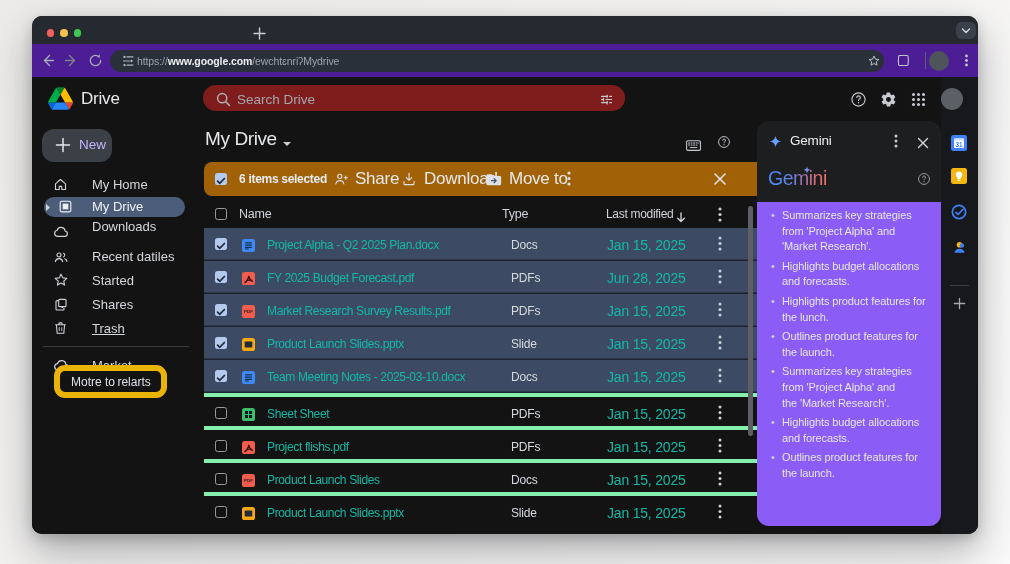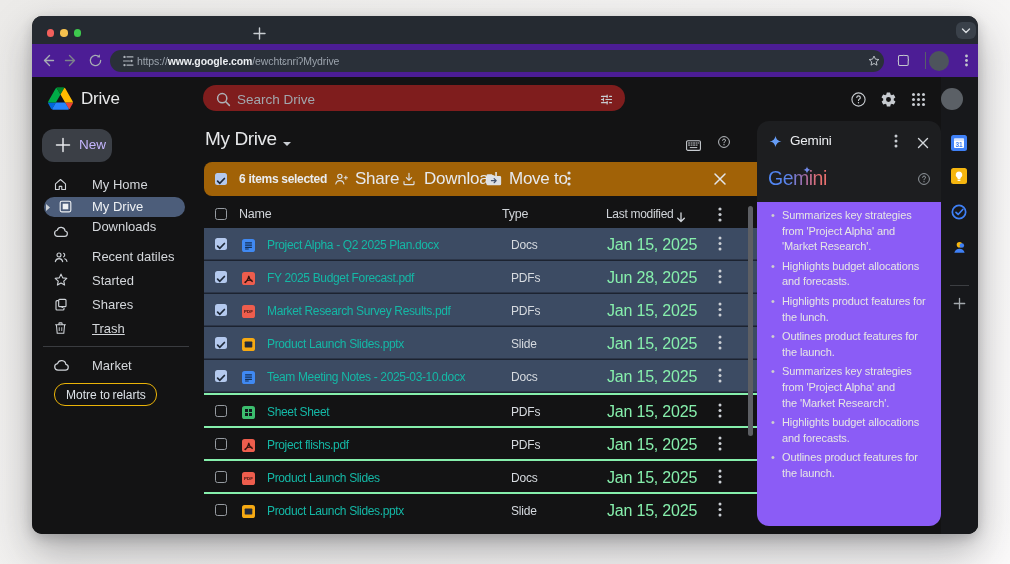--- a/index.html
+++ b/index.html
@@ -26,30 +26,30 @@
   #rightstrip{position:absolute;left:909px;top:0;width:37px;height:457px;background:#17181b;}
   
   #search{position:absolute;left:171px;top:8px;width:422px;height:26px;border-radius:15px;background:#7f1d1d;}
   #searchtxt{position:absolute;left:34px;top:7px;font-size:13.5px;color:#a2a7ad;}
   
   #newbtn{position:absolute;left:10px;top:52px;width:70px;height:33px;border-radius:12px;background:#3b3f46;}
   .sbrow{position:absolute;left:60px;line-height:15px;font-size:13px;color:#d4d7db;white-space:nowrap;}
   .sbicon{position:absolute;left:21px;}
   #mydrivepill{position:absolute;left:12px;top:120px;width:141px;height:20px;border-radius:11px;background:#4c5d7a;}
   #sbdivider{position:absolute;left:11px;top:269px;width:146px;height:1px;background:#3a3c40;}
-  #morepill{position:absolute;left:22px;top:306px;width:101px;height:21px;border-radius:11px;border:1px solid #eab308;}
+  #morepill{position:absolute;left:22px;top:288px;width:101px;height:21px;border-radius:11px;border:6px solid #eab308;}
   
   #seltoolbar{position:absolute;left:172px;top:85px;width:633px;height:34px;border-radius:8px;background:#a16207;}
   .strow{font-size:17px;line-height:14px;letter-spacing:-0.25px;color:#e6e9ee;}
   .listrow{position:absolute;left:172px;width:565px;height:33px;}
   .rowsel{background:#3c4b63;box-shadow:inset 0 -1.5px 0 #1c2330;}
-  .rowun{border-top:2px solid #86efac;box-sizing:border-box;}
+  .rowun{border-top:4px solid #86efac;box-sizing:border-box;}
   .fname{position:absolute;left:63px;top:9.5px;font-size:12px;line-height:14px;letter-spacing:-0.35px;color:#14b8a6;white-space:nowrap;}
   .ftype{position:absolute;left:298px;top:9.5px;font-size:12px;line-height:14px;letter-spacing:-0.2px;color:#d6dadf;margin-left:9px;}
-  .fdate{position:absolute;left:403px;top:9.5px;font-size:16px;line-height:14px;letter-spacing:-0.2px;color:#86efac;}
+  .fdate{position:absolute;left:403px;top:9.5px;font-size:14px;line-height:14px;letter-spacing:-0.2px;color:#14b8a6;}
   .cbox{position:absolute;left:11px;top:10px;width:12px;height:12px;border-radius:2.5px;}
   .cbon{background:#b4c9ee;}
   .cboff{border:1.5px solid #969ba1;box-sizing:border-box;background:transparent;}
   .ficon{position:absolute;left:38px;top:10px;width:13px;height:13px;}
   .rowdots{position:absolute;left:514px;top:8px;}
   
   #gem{position:absolute;left:725px;top:44px;width:184px;height:405px;border-radius:12px;background:#1d1e20;}
   #gembody{position:absolute;left:0;top:81px;width:184px;height:324px;border-radius:0 0 12px 12px;background:#8b5cf6;}
   .gp{position:relative;margin:0 0 4px 0;padding-left:11px;font-size:11px;line-height:15.6px;letter-spacing:-0.1px;color:#e6e6e4;white-space:nowrap;}
   .gp:before{content:"\2022";position:absolute;left:0;top:0;color:#cfcfcd;font-size:11px;}

